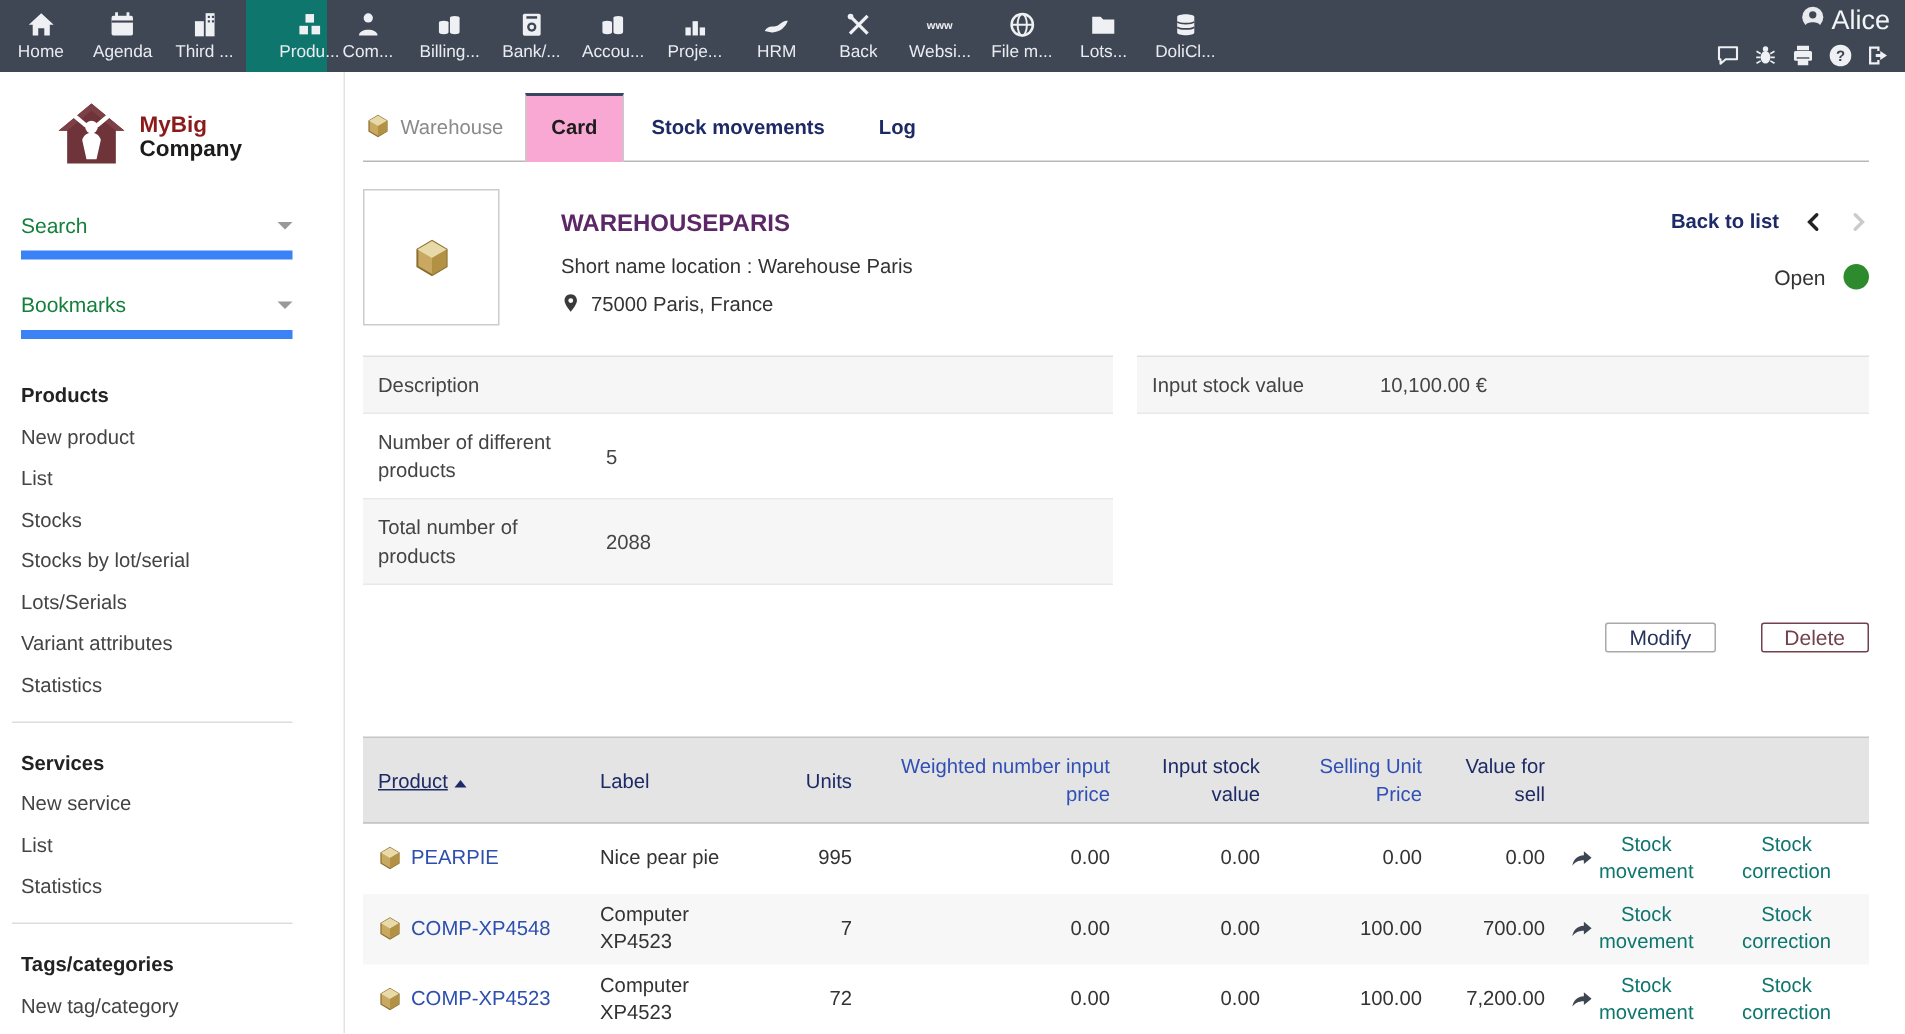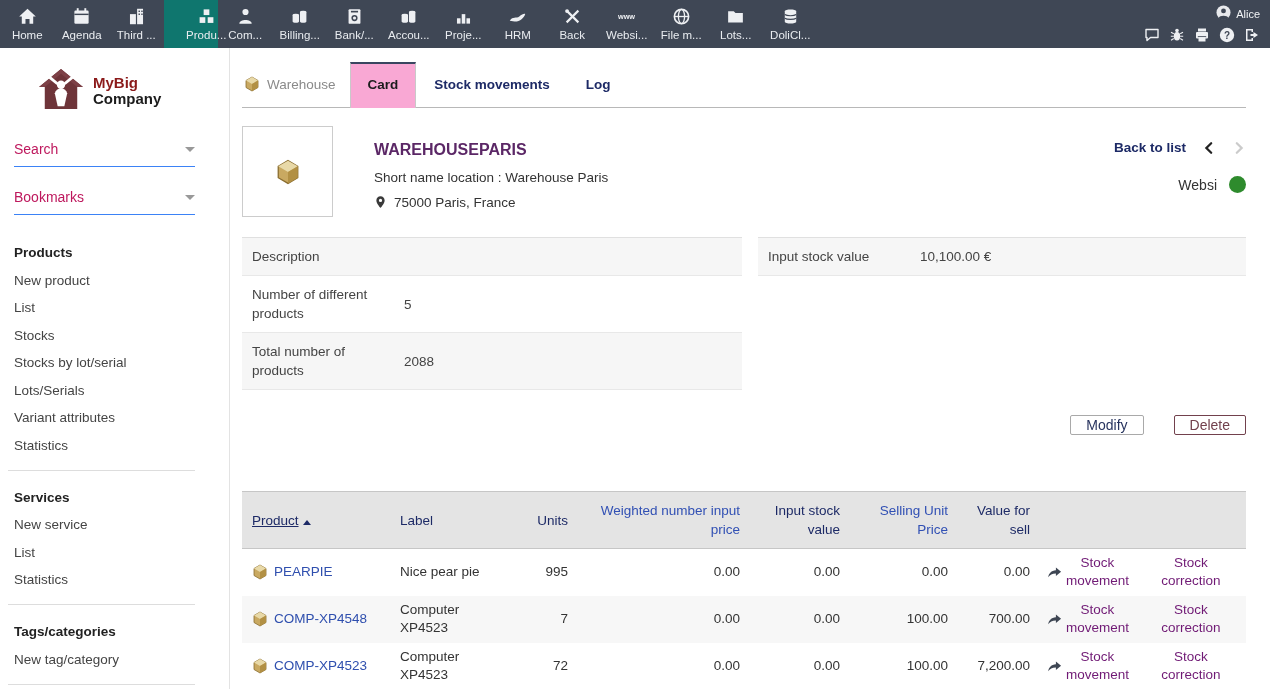--- a/index.html
+++ b/index.html
@@ -11,34 +11,34 @@
   }
   
   .topbar { height:48px; background:#3f4755; display:flex; justify-content:space-between; }
   .menu { display:flex; }
   .menu-item { width:54.5px; display:flex; flex-direction:column; align-items:center; justify-content:center; gap:3px; cursor:pointer; }
   .menu-item.active { background:#0f766e;padding-left:31px; }
   .menu-item .mi { height:19px; display:flex; align-items:center; }
   .menu-item svg { width:19px; height:19px; fill:#eef0f3; }
   .menu-item .lbl { font-size:11.5px; color:#e9ecf0; white-space:nowrap; overflow:hidden; max-width:52px; }
   .topbar-right { display:flex; flex-direction:column; align-items:flex-end; justify-content:center; gap:5px; padding-right:10px; }
-  .user-row { display:flex; align-items:center; gap:5px; font-size:11px; color:#f2f4f6; }
+  .user-row { display:flex; align-items:center; gap:5px; font-size:18px; color:#f2f4f6; }
   .user-row svg { width:15px; height:15px; }
   .icon-row { display:flex; gap:9px; align-items:center; }
   .icon-row .tico { width:16px; height:16px; display:flex; cursor:pointer; }
   .icon-row svg { width:16px; height:16px; }
   
   .layout { display:flex; height:641px; }
   .sidebar { width:230px; min-width:230px; border-right:1px solid #e3e3e3; background:#fff; overflow:hidden; }
   .logo { display:flex; align-items:center; gap:9px; margin:20px 0 0 38px; }
   .logo-text { font-weight:bold; font-size:15px; line-height:16px; }
   .logo-l1 { color:#8b1a1a; }
   .logo-l2 { color:#1c1c1c; }
-  .side-select { margin:27px 34px 0 14px; padding-bottom:9px; border-bottom:1px solid #3b82f6;
-                 color:#be185d; font-size:14px; display:flex; justify-content:space-between; align-items:center; cursor:pointer; }
+  .side-select { margin:27px 34px 0 14px; padding-bottom:9px; border-bottom:6px solid #3b82f6;
+                 color:#15803d; font-size:14px; display:flex; justify-content:space-between; align-items:center; cursor:pointer; }
   .caret-down { width:0; height:0; border-left:5px solid transparent; border-right:5px solid transparent; border-top:5px solid #999; }
   .side-title { font-weight:bold; font-size:13.5px; color:#222; padding:19px 0 0 14px; }
   .side-item { font-size:13.5px; color:#444; padding:12.5px 0 0 14px; cursor:pointer; }
   .side-divider { border-top:1px solid #ddd; margin:17px 34px 0 8px; }
   
   .main { flex:1; padding:14px 24px 0 12px; overflow:hidden; }
   .tabbar { display:flex; align-items:flex-end; border-bottom:1px solid #b8b8b8; padding-left:2px; }
   .tab-context { display:flex; align-items:center; gap:7px; color:#8a8a8a; font-size:13.5px; padding:0 14px 15px 0; }
   .tab { font-size:13.5px; font-weight:bold; color:#1d2a66; padding:14px 18px 15px; cursor:pointer; }
   .tab.active { background:#f9a8d4; border:1px solid #c9c9c9; border-top:2px solid #3a4660; border-bottom:none;
@@ -83,21 +83,21 @@
   .th-navy { color:#1d2a66; cursor:pointer; }
   .th-blue { color:#3150b4; cursor:pointer; }
   .left { text-align:left; }
   .num { text-align:right; }
   .ctr { text-align:center; }
   .plink { color:#2f4fae; cursor:pointer; }
   .sort-asc { display:inline-block; width:0; height:0; border-left:4px solid transparent; border-right:4px solid transparent;
               border-bottom:5px solid #1d2a66; margin-left:4px; }
   .prod-cell { display:flex; align-items:center; gap:6px; }
   .underl { text-decoration:underline; }
-  .mv-cell { display:flex; align-items:center; justify-content:center; gap:4px; color:#701a75; }
+  .mv-cell { display:flex; align-items:center; justify-content:center; gap:4px; color:#0f766e; }
   .mv-cell svg { width:15px; height:15px; flex:none; }
 </style>
 </head>
 <body>
 
 <div class="topbar">
   <div class="menu">
 
     <div class="menu-item">
       <span class="mi">
@@ -388,21 +388,21 @@
         <div class="back-row">
           <span class="back-link">Back to list</span>
           <svg class="pag" viewBox="0 0 16 16">
               <path d="M10.5 2.5 L5 8 L10.5 13.5" fill="none" stroke="#222" stroke-width="2.6" stroke-linecap="round"></path>
             </svg>
           <svg class="pag" viewBox="0 0 16 16">
               <path d="M5.5 2.5 L11 8 L5.5 13.5" fill="none" stroke="#cbcbcb" stroke-width="2.6" stroke-linecap="round"></path>
             </svg>
         </div>
         <div class="status-row">
-          <span>Websi</span>
+          <span>Open</span>
           <span class="status-dot"></span>
         </div>
       </div>
     </div>
 
     <div class="facts">
       <table class="facts-t facts-left">
         <tbody>
             <tr class="row-gray">
           <td colspan="2">Description</td>

